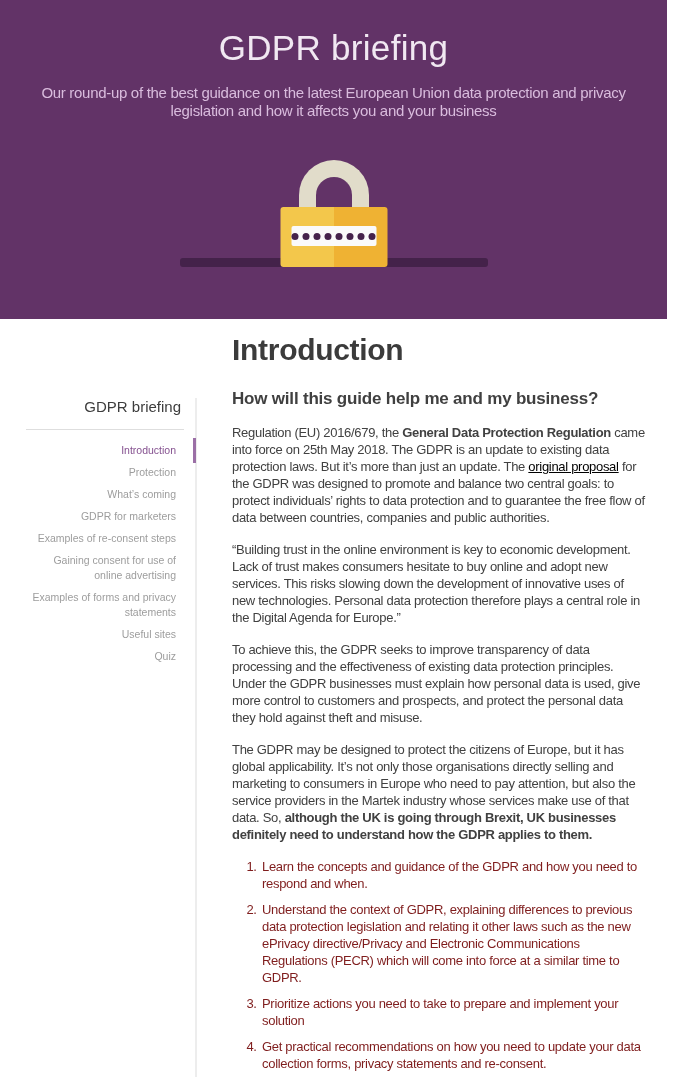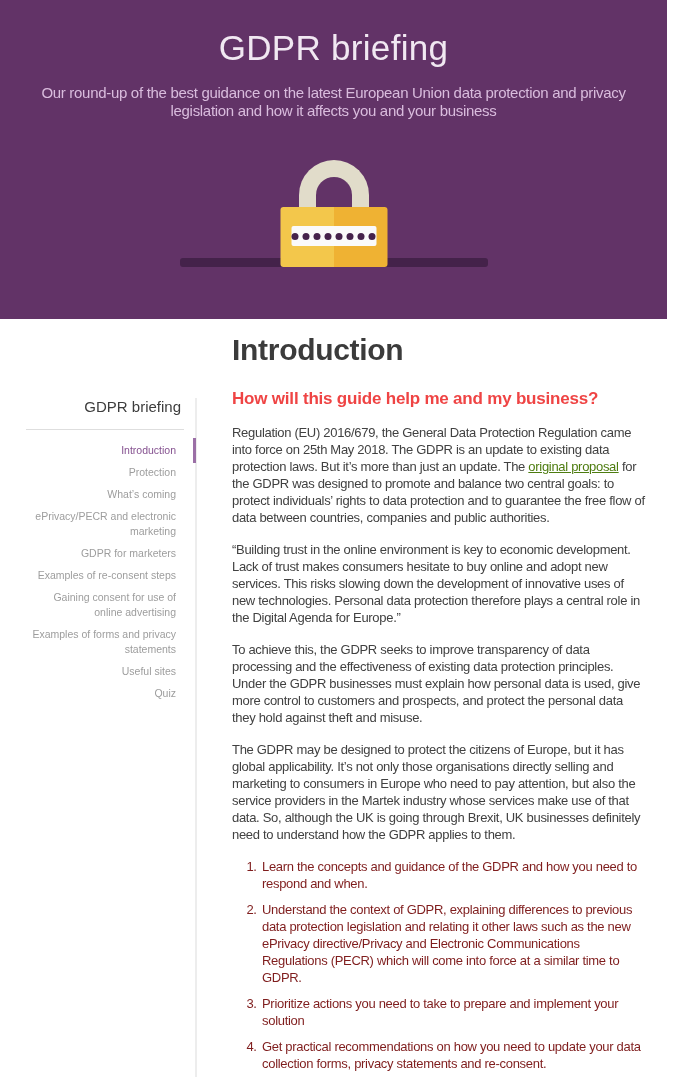--- a/index.html
+++ b/index.html
@@ -26,25 +26,25 @@
   .sidebar-inner { flex:1; border-right:2px solid #EDEDED; padding:0 11px 0 26px; box-sizing:border-box; }
   .sidebar-title { text-align:right; font-size:15px; color:#3D3D3D; padding-right:3px; }
   .sidebar-divider { border:none; border-top:1px solid #DEDEDE; margin:14px 0 13px; }
   .sidebar nav ul { list-style:none; margin:0; padding:0; }
   .nav-item { text-align:right; font-size:10.5px; line-height:15px; color:#9D9D9D; margin-bottom:7px; padding-right:8px; position:relative; cursor:pointer; }
   .nav-item.active { color:#84508F; }
   .nav-item.active::after { content:""; position:absolute; right:-12px; top:-5px; bottom:-5px; width:3px; background:#9B6FA6; }
 
   .main { flex:1; box-sizing:border-box; padding:14px 20px 0 35px; color:#414141; }
   .main-heading { margin:0; font-size:30px; font-weight:700; color:#3B3B3B; letter-spacing:-0.3px; }
-  .main-subheading { margin:22px 0 15px; font-size:17px; font-weight:700; color:#ef4444; letter-spacing:-0.2px; }
+  .main-subheading { margin:22px 0 15px; font-size:17px; font-weight:700; color:#404040; letter-spacing:-0.2px; }
   .main p { margin:0 0 15px; font-size:13px; line-height:17px; letter-spacing:-0.3px; }
   .it { }
-  .b  { font-weight:400; }
-  .inline-link { color:#4d7c0f; text-decoration:underline; cursor:pointer; }
+  .b  { font-weight:700; }
+  .inline-link { color:#000000; text-decoration:underline; cursor:pointer; }
   .briefing-list { margin:14px 0 0; padding-left:28px; }
   .briefing-list li { font-size:13px; line-height:17px; letter-spacing:-0.3px; margin-bottom:9px; padding-left:2px; color:#7f1d1d; }
 </style>
 </head>
 <body>
 
 <div class="page">
 
   <header class="hero">
     <h1 class="hero-title">GDPR briefing</h1>
@@ -71,21 +71,20 @@
 
     <aside class="sidebar">
       <div class="sidebar-inner">
         <div class="sidebar-title">GDPR briefing</div>
         <hr class="sidebar-divider">
         <nav>
           <ul id="nav-list">
               <li class="nav-item active">Introduction</li>
               <li class="nav-item">Protection</li>
               <li class="nav-item">What’s coming</li>
-              <li class="nav-item">ePrivacy/PECR and electronic marketing</li>
               <li class="nav-item">GDPR for marketers</li>
               <li class="nav-item">Examples of re-consent steps</li>
               <li class="nav-item">Gaining consent for use of online advertising</li>
               <li class="nav-item">Examples of forms and privacy statements</li>
               <li class="nav-item">Useful sites</li>
               <li class="nav-item">Quiz</li>
             </ul>
         </nav>
       </div>
     </aside>

